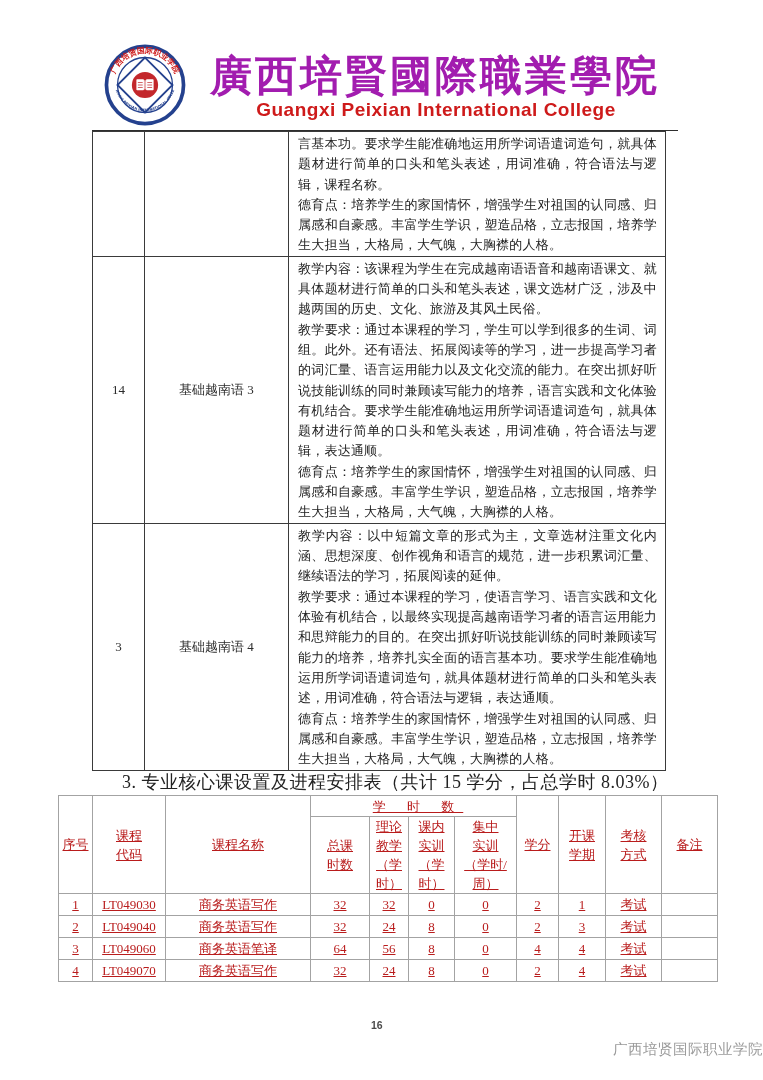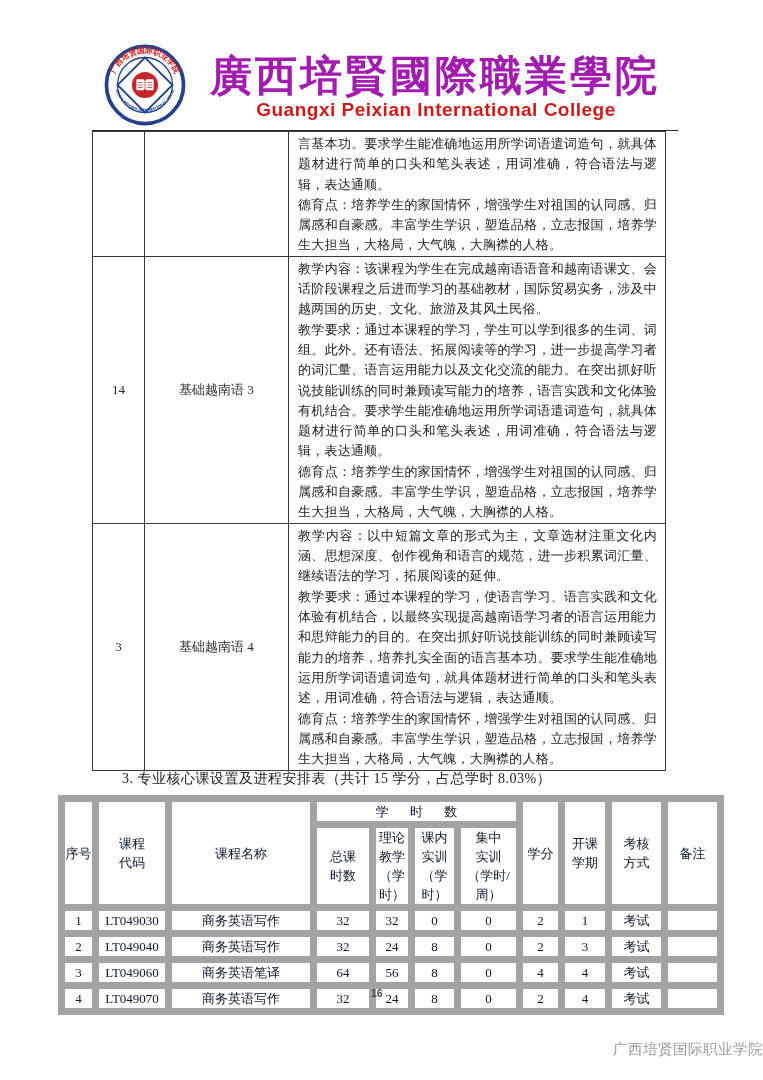--- a/index.html
+++ b/index.html
@@ -42,39 +42,39 @@
   td.c-no   { width:51px;  text-align:center; font-size:13px; }
   td.c-name { width:142px; text-align:center; font-size:13px;margin-top:16px; }
   td.c-desc { width:371px; vertical-align:top; padding:2px 8px 0 9px; }
   td.c-desc p {
     font-size:13px; line-height:20.3px; text-align:justify;
     letter-spacing:0.2px; color:#222;
   }
 
   
   .section-title {
-    position:absolute; left:122px; top:770px; font-size:14px; color:#222;
+    position:absolute; left:122px; top:770px; font-size:18px; color:#222;
     letter-spacing:0.5px; white-space:nowrap;
   }
 
   
   table.sched-table {
     position:absolute; left:58px; top:795px; width:659px;
     border-collapse:collapse; table-layout:fixed;
   }
   table.sched-table th, table.sched-table td {
-    border:7px solid #a3a3a3; text-align:center; vertical-align:middle;
-    font-size:13px; font-weight:normal; color:#0f172a;
-    white-space:pre-line; line-height:19px; padding:0;
+    border:1px solid #a3a3a3; text-align:center; vertical-align:middle;
+    font-size:13px; font-weight:normal; color:#b91c1c;
+    white-space:pre-line; line-height:19px; padding:0;text-decoration:underline;
   }
   .hours-group { letter-spacing:9px; text-indent:9px; }
 
   
   .page-number {
-    position:absolute; left:371px; top:987px;
+    position:absolute; left:371px; top:1019px;
     font-size:10.5px; font-weight:bold; color:#4b4b4b;
     font-family:"Liberation Sans","DejaVu Sans",sans-serif;
   }
   .footer-watermark {
     position:absolute; left:613px; top:1040px;
     font-size:14.5px; color:#9b9b9b; letter-spacing:0.5px; white-space:nowrap;
   }
 </style>
 </head>
 <body>
@@ -113,29 +113,29 @@
   <div class="title-zh">廣西培賢國際職業學院</div>
   <div class="title-en">Guangxi Peixian International College</div>
   <div class="header-rule"></div>
 
   <table class="desc-table">
     <tbody>
         <tr style="height:124px;">
       <td class="c-no"></td>
       <td class="c-name"></td>
       <td class="c-desc">
-        <p>言基本功。要求学生能准确地运用所学词语遣词造句，就具体题材进行简单的口头和笔头表述，用词准确，符合语法与逻辑，表达通顺。</p>
+        <p>言基本功。要求学生能准确地运用所学词语遣词造句，就具体题材进行简单的口头和笔头表述，用词准确，符合语法与逻辑，课程名称。</p>
         <p>德育点：培养学生的家国情怀，增强学生对祖国的认同感、归属感和自豪感。丰富学生学识，塑造品格，立志报国，培养学生大担当，大格局，大气魄，大胸襟的人格。</p>
       </td>
     </tr>
     <tr style="height:243px;">
       <td class="c-no">14</td>
       <td class="c-name">基础越南语 3</td>
       <td class="c-desc">
-        <p>教学内容：该课程为学生在完成越南语语音和越南语课文、会话阶段课程之后进而学习的基础教材，国际贸易实务，涉及中越两国的历史、文化、旅游及其风土民俗。</p>
+        <p>教学内容：该课程为学生在完成越南语语音和越南语课文、就具体题材进行简单的口头和笔头表述，课文选材广泛，涉及中越两国的历史、文化、旅游及其风土民俗。</p>
         <p>教学要求：通过本课程的学习，学生可以学到很多的生词、词组。此外。还有语法、拓展阅读等的学习，进一步提高学习者的词汇量、语言运用能力以及文化交流的能力。在突出抓好听说技能训练的同时兼顾读写能力的培养，语言实践和文化体验有机结合。要求学生能准确地运用所学词语遣词造句，就具体题材进行简单的口头和笔头表述，用词准确，符合语法与逻辑，表达通顺。</p>
         <p>德育点：培养学生的家国情怀，增强学生对祖国的认同感、归属感和自豪感。丰富学生学识，塑造品格，立志报国，培养学生大担当，大格局，大气魄，大胸襟的人格。</p>
       </td>
     </tr>
     <tr style="height:247px;">
       <td class="c-no">3</td>
       <td class="c-name">基础越南语 4</td>
       <td class="c-desc">
         <p>教学内容：以中短篇文章的形式为主，文章选材注重文化内涵、思想深度、创作视角和语言的规范，进一步积累词汇量、继续语法的学习，拓展阅读的延伸。</p>
         <p>教学要求：通过本课程的学习，使语言学习、语言实践和文化体验有机结合，以最终实现提高越南语学习者的语言运用能力和思辩能力的目的。在突出抓好听说技能训练的同时兼顾读写能力的培养，培养扎实全面的语言基本功。要求学生能准确地运用所学词语遣词造句，就具体题材进行简单的口头和笔头表述，用词准确，符合语法与逻辑，表达通顺。</p>

